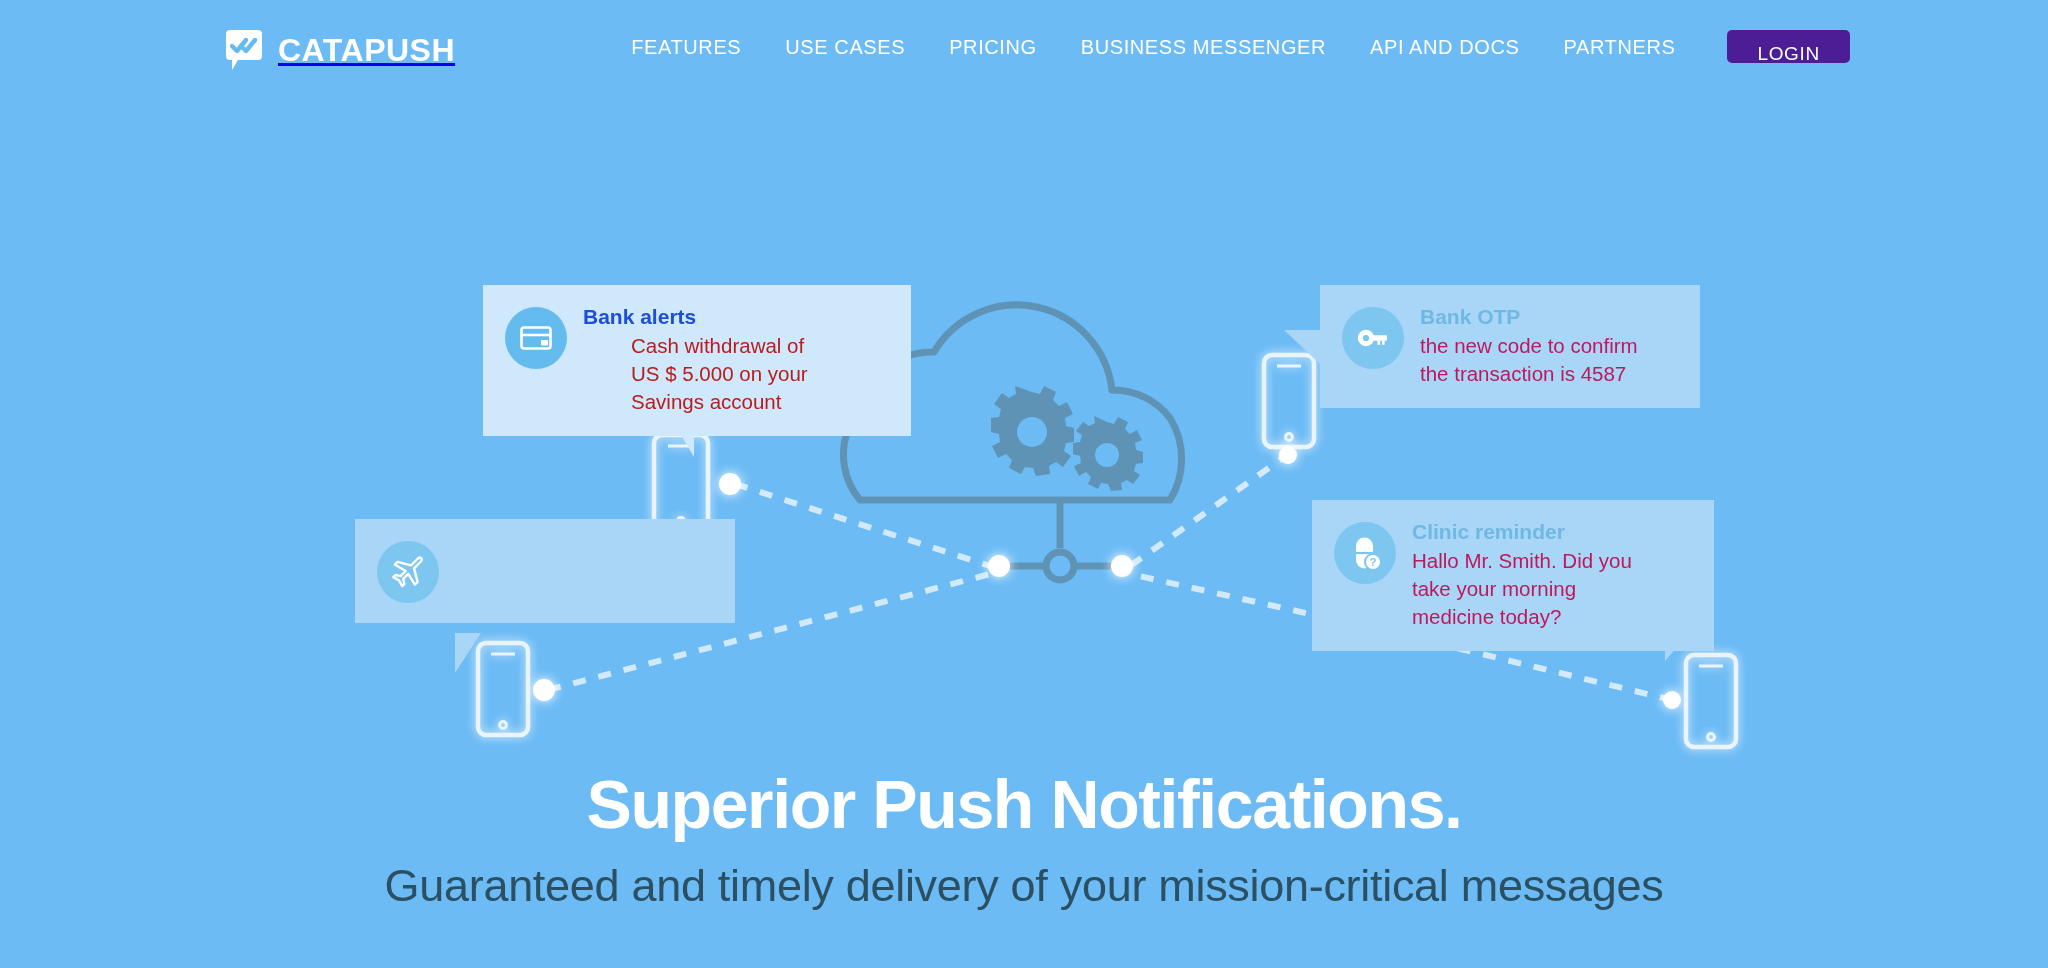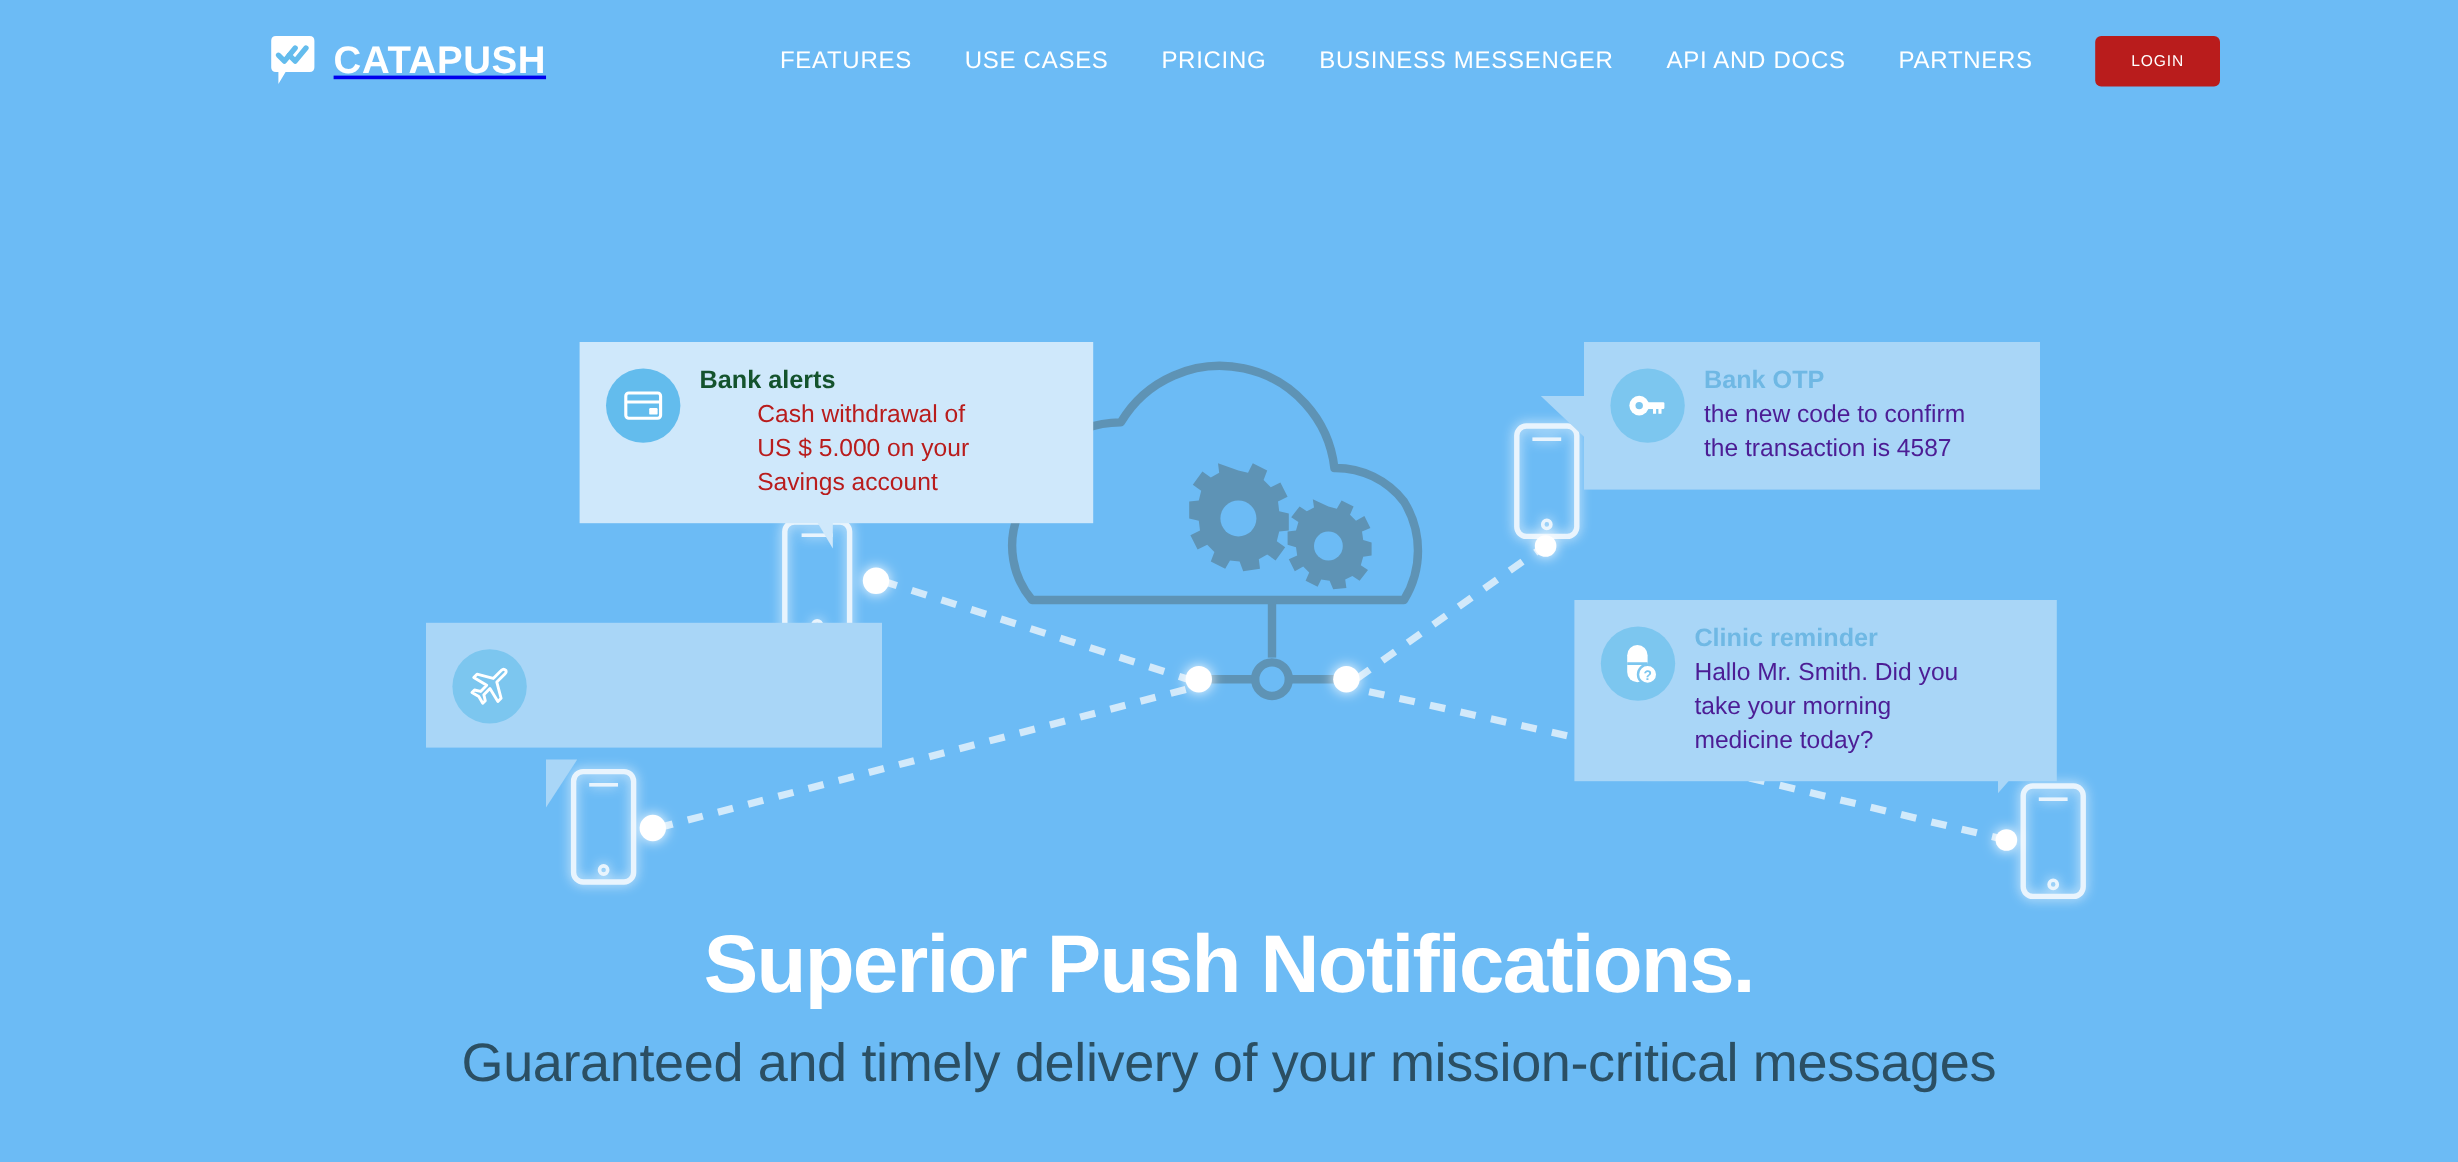--- a/index.html
+++ b/index.html
@@ -62,28 +62,28 @@
     letter-spacing: 0.6px;
     text-decoration: none;
     padding: 0 22px;
     white-space: nowrap;
     cursor: pointer;
     line-height: 28px;
   }
 
   .login-button {
     margin-left: 30px;
-    background: #b91c1c;
+    background: #4c1d95;
     color: #ffffff;
     border: none;
     border-radius: 5px;
     font-family: "Liberation Sans", sans-serif;
-    font-size: 13px;
+    font-size: 19px;
     letter-spacing: 0.7px;
-    padding: 14px 30px 15px;
+    padding: 14px 30px 0;
     cursor: pointer;
     line-height: 1;
   }
 
   
   .hero-illustration {
     position: absolute;
     top: 0; left: 0;
     width: 2048px;
     height: 800px;
@@ -116,30 +116,30 @@
   .notif-card.faded .notif-icon-circle { background: #7cc6ef; }
 
   .notif-body { padding-top: 1px; }
   .notif-title {
     font-size: 21px;
     font-weight: bold;
     line-height: 1.28;
     margin-bottom: 1px;
     white-space: nowrap;
   }
-  .notif-card.solid .notif-title { color: #14532d; }
+  .notif-card.solid .notif-title { color: #1d4ed8; }
   .notif-card.faded .notif-title { color: #6fb8e4; }
 
   .notif-text {
     font-size: 20.5px;
     line-height: 1.36;
     white-space: pre-line;
   }
   .notif-card.solid .notif-text { color: #b91c1c; margin-left: 48px; }
-  .notif-card.faded .notif-text { color: #4c1d95; }
+  .notif-card.faded .notif-text { color: #be185d; }
 
   
   .bubble-tail { position: absolute; width: 0; height: 0; z-index: 21; }
 
   
   .hero-copy {
     position: absolute;
     left: 0;
     top: 770px;
     width: 2048px;

